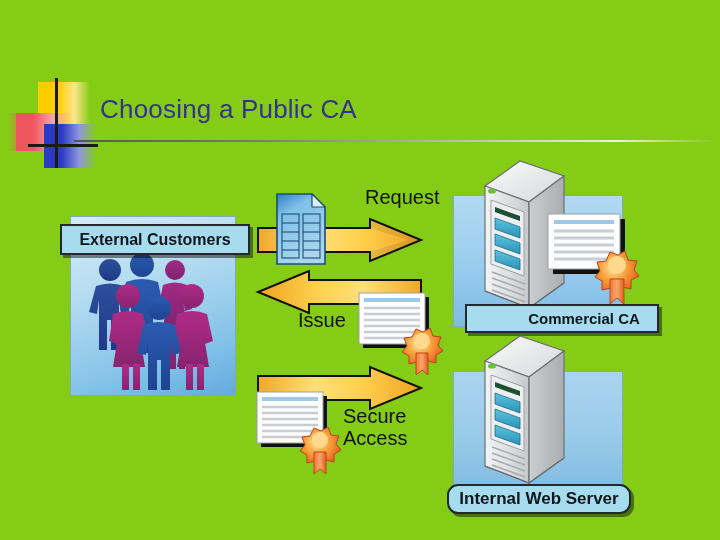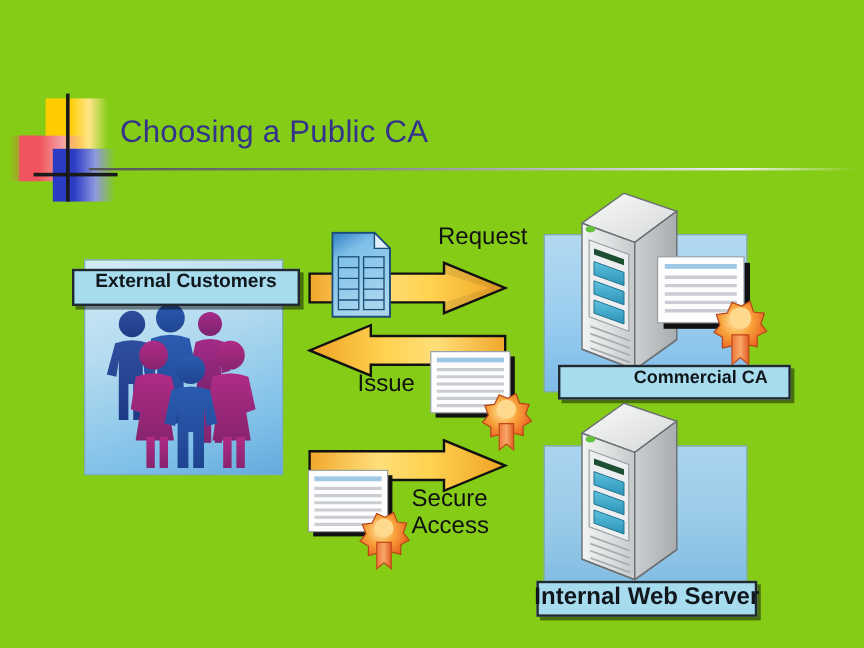--- a/index.html
+++ b/index.html
@@ -30,24 +30,24 @@
   .panel-ppl{left:70px;top:216px;width:164px;height:178px;
     background:linear-gradient(160deg,#d3ecf7 0%,#b6dcf0 35%,#7fc0e8 78%,#63aadd 100%);}
   .panel-ca{left:453px;top:195px;width:168px;height:130px;
     background:linear-gradient(180deg,#b2d9f0 0%,#9ecff0 45%,#7dbbe6 100%);}
   .panel-ws{left:453px;top:371px;width:168px;height:122px;
     background:linear-gradient(180deg,#a9d4ef 0%,#9acbe9 50%,#7fbbe2 100%);}
 
   
   .plate{position:absolute;background:#a6dcee;border:2px solid #20292f;
     box-shadow:3px 3px 0 rgba(0,0,0,.45);color:#10161c;font-weight:bold;
-    display:flex;align-items:flex-start;justify-content:center;white-space:nowrap;}
+    display:flex;align-items:center;justify-content:center;white-space:nowrap;}
   .plate-ppl{left:60px;top:224px;width:186px;height:27px;font-size:16px;}
   .plate-ca{left:465px;top:304px;width:146px;height:25px;font-size:15px;padding-left:44px;}
-  .plate-ws{left:447px;top:484px;width:180px;height:26px;font-size:20px;}
+  .plate-ws{left:447px;top:484px;width:180px;height:26px;font-size:17px;border-radius:11px;}
 
   
   .people{position:absolute;left:80px;top:252px;width:145px;height:138px;}
 
   
   .arrow{position:absolute;}
   .arrow svg{display:block;overflow:visible;}
 
   
   .doc-blue{position:absolute;}

